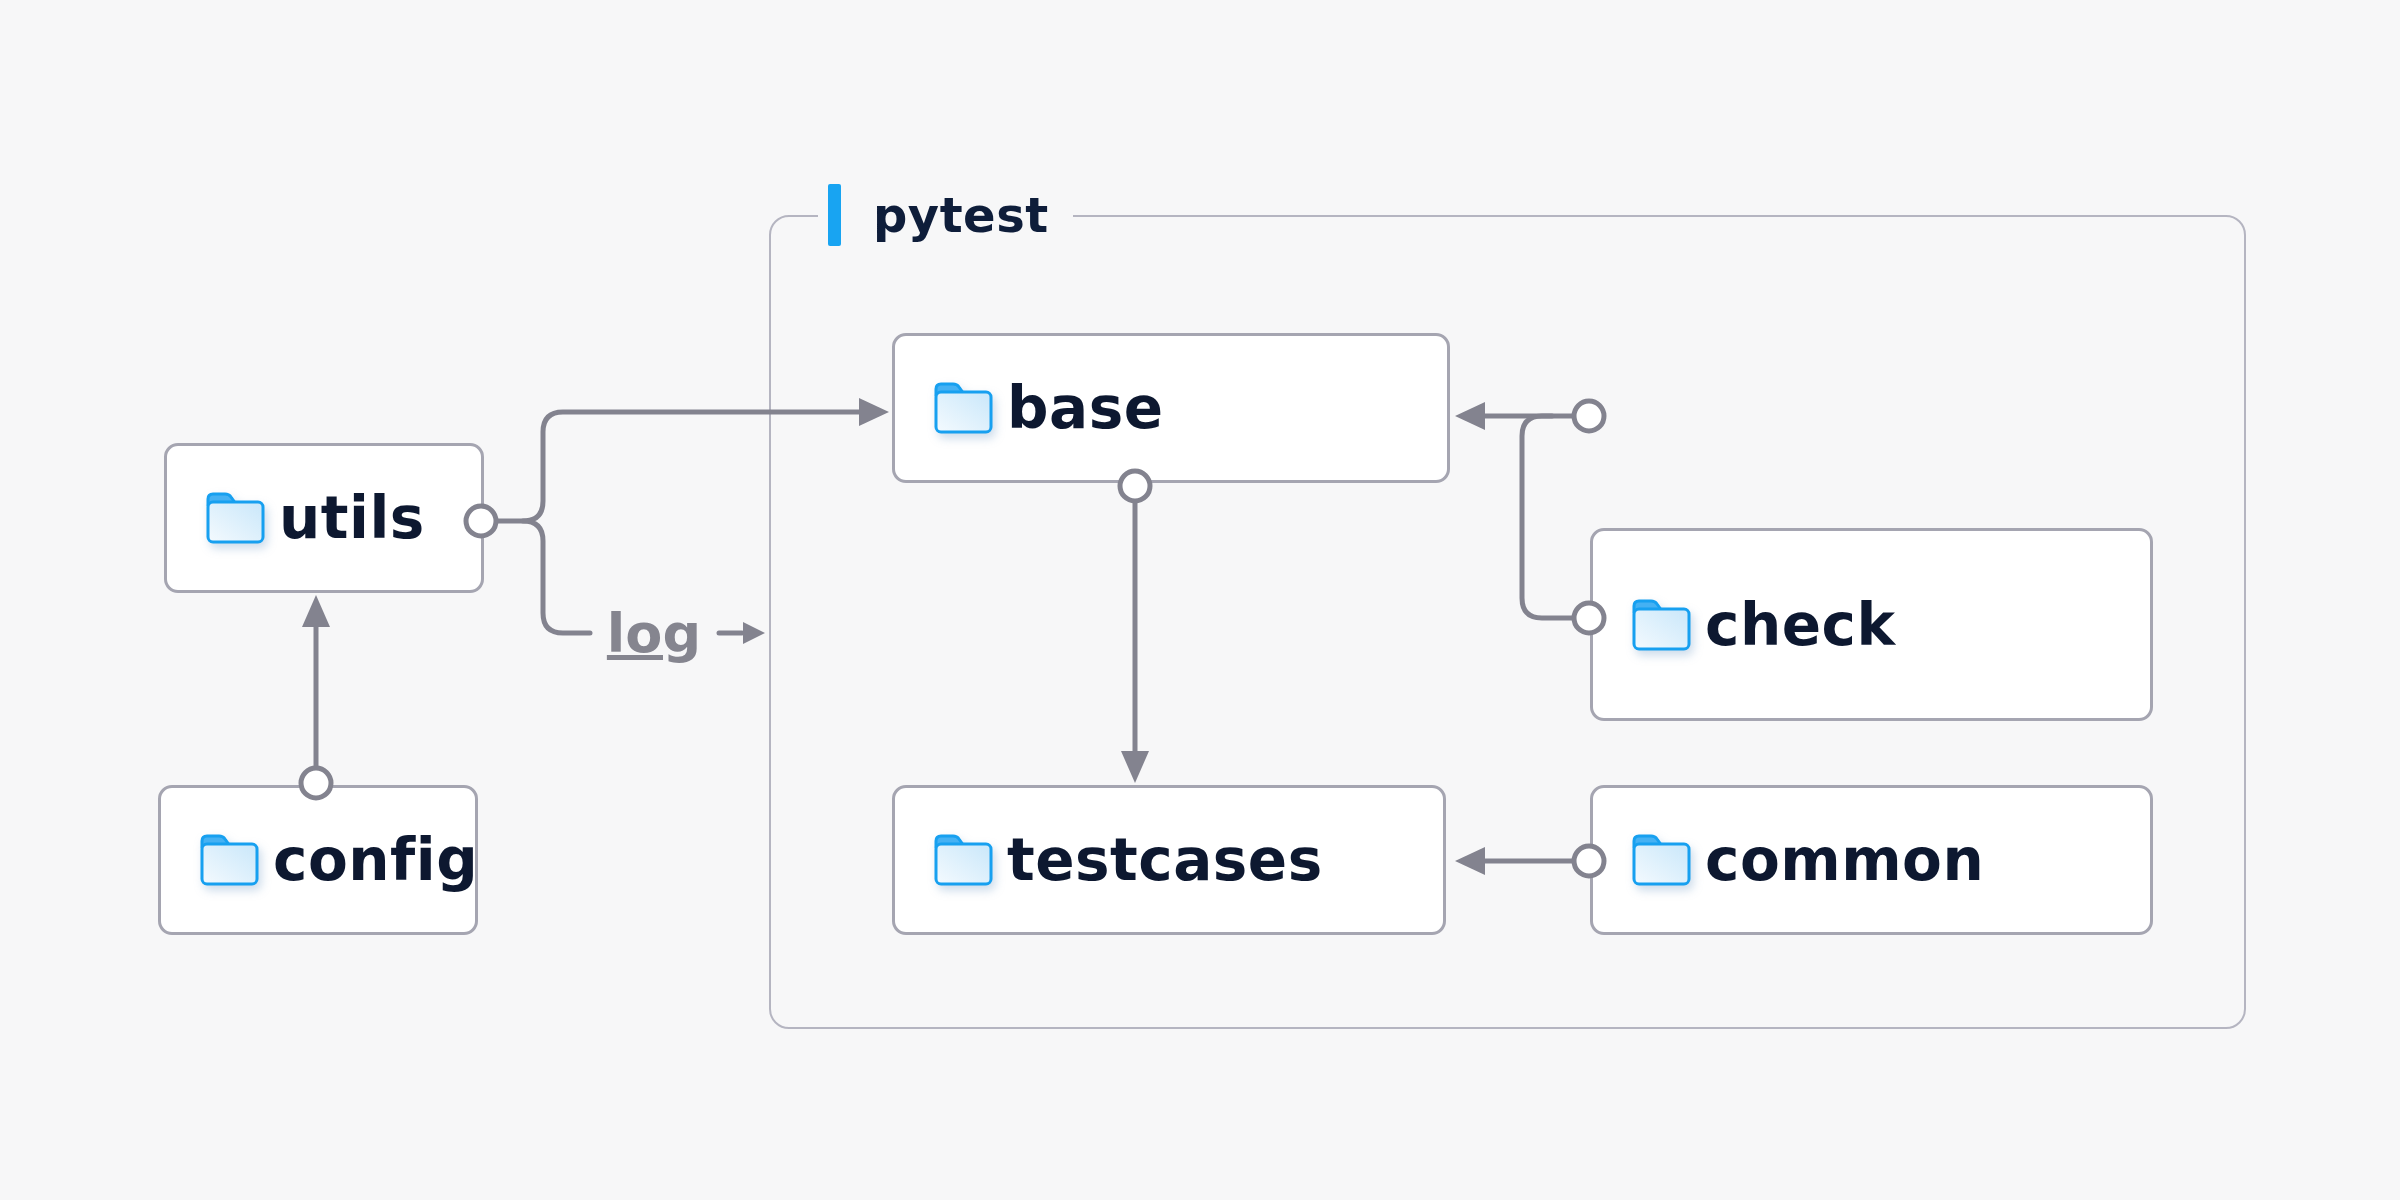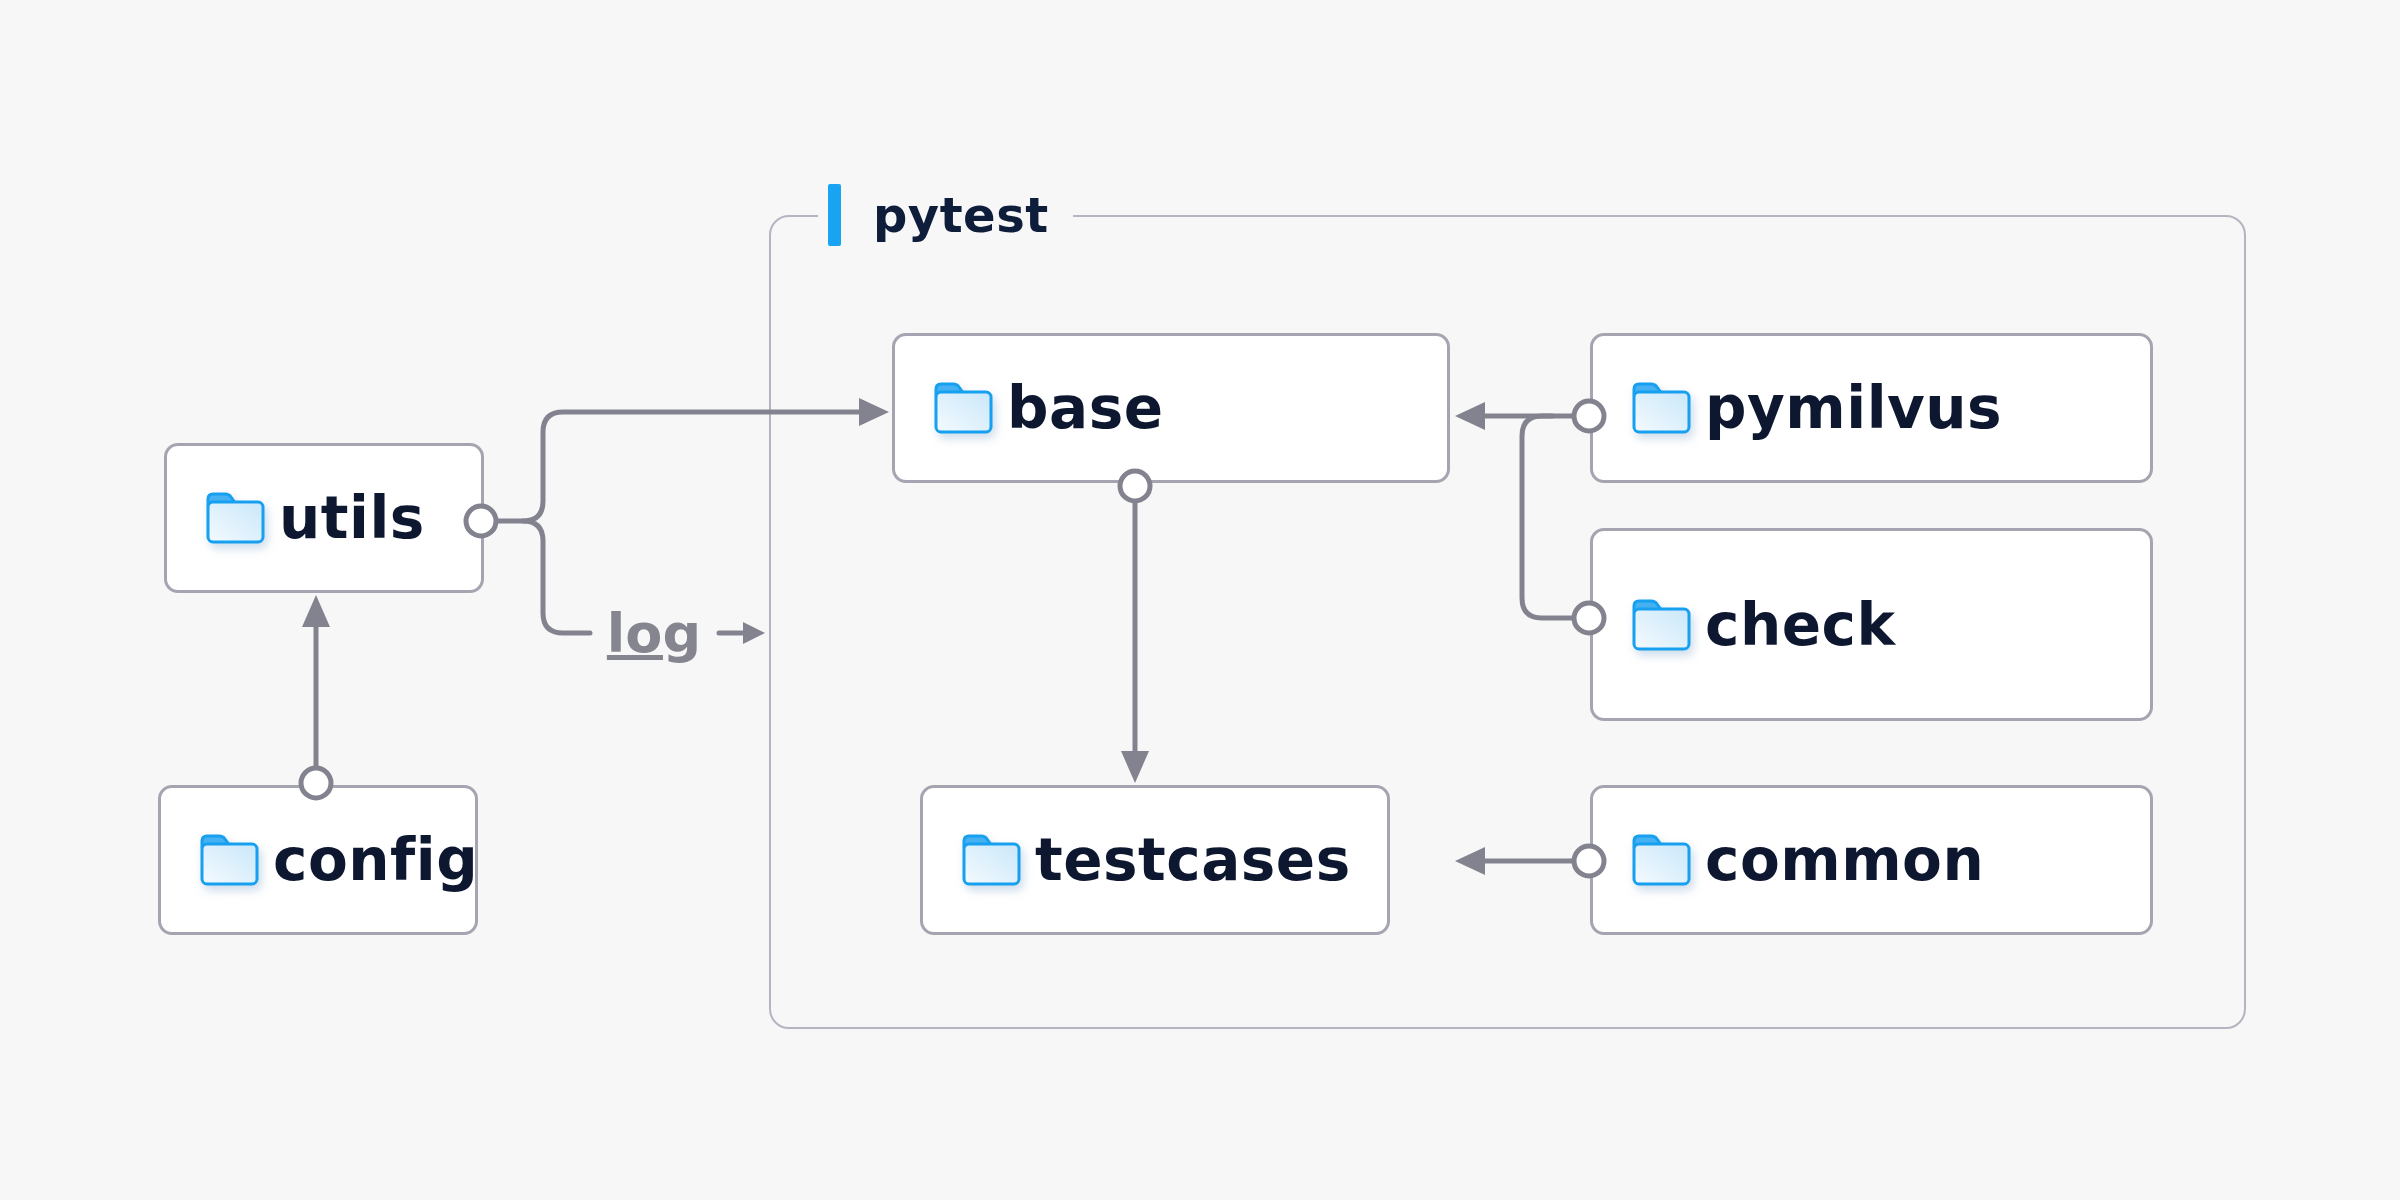--- a/index.html
+++ b/index.html
@@ -100,53 +100,38 @@
               <stop offset="1" stop-color="#f4fafe"></stop>
             </linearGradient>
           </defs>
           <path d="M5 15 V9 Q5 4 10 4 H22 Q26 4 28 7 L33 14 Z" fill="#45b1f3" stroke="#17a0f0" stroke-width="3" stroke-linejoin="round"></path>
           <rect x="5" y="12" width="55" height="40" rx="5" fill="url(#fg3)" stroke="#17a0f0" stroke-width="3"></rect>
         </svg>
     </span>
     <span class="label">base</span>
   </div>
 
-  <div class="node" style="left:1590px;top:333px;width:563px;height:150px">
-    <span class="folder">
-      <svg width="64" height="56" viewBox="0 0 64 56">
-          <defs>
-            <linearGradient id="fg4" x1="1" y1="0" x2="0" y2="1">
-              <stop offset="0" stop-color="#c9e7fa"></stop>
-              <stop offset="1" stop-color="#f4fafe"></stop>
-            </linearGradient>
-          </defs>
-          <path d="M5 15 V9 Q5 4 10 4 H22 Q26 4 28 7 L33 14 Z" fill="#45b1f3" stroke="#17a0f0" stroke-width="3" stroke-linejoin="round"></path>
-          <rect x="5" y="12" width="55" height="40" rx="5" fill="url(#fg4)" stroke="#17a0f0" stroke-width="3"></rect>
-        </svg>
-    </span>
-    <span class="label">pymilvus</span>
-  </div>
 
   <div class="node" style="left:1590px;top:528px;width:563px;height:193px">
     <span class="folder">
       <svg width="64" height="56" viewBox="0 0 64 56">
           <defs>
             <linearGradient id="fg5" x1="1" y1="0" x2="0" y2="1">
               <stop offset="0" stop-color="#c9e7fa"></stop>
               <stop offset="1" stop-color="#f4fafe"></stop>
             </linearGradient>
           </defs>
           <path d="M5 15 V9 Q5 4 10 4 H22 Q26 4 28 7 L33 14 Z" fill="#45b1f3" stroke="#17a0f0" stroke-width="3" stroke-linejoin="round"></path>
           <rect x="5" y="12" width="55" height="40" rx="5" fill="url(#fg5)" stroke="#17a0f0" stroke-width="3"></rect>
         </svg>
     </span>
     <span class="label">check</span>
   </div>
 
-  <div class="node" style="left:920px;top:785px;width:470px;height:150px">
+  <div class="node" style="left:892px;top:785px;width:554px;height:150px">
     <span class="folder">
       <svg width="64" height="56" viewBox="0 0 64 56">
           <defs>
             <linearGradient id="fg6" x1="1" y1="0" x2="0" y2="1">
               <stop offset="0" stop-color="#c9e7fa"></stop>
               <stop offset="1" stop-color="#f4fafe"></stop>
             </linearGradient>
           </defs>
           <path d="M5 15 V9 Q5 4 10 4 H22 Q26 4 28 7 L33 14 Z" fill="#45b1f3" stroke="#17a0f0" stroke-width="3" stroke-linejoin="round"></path>
           <rect x="5" y="12" width="55" height="40" rx="5" fill="url(#fg6)" stroke="#17a0f0" stroke-width="3"></rect>

